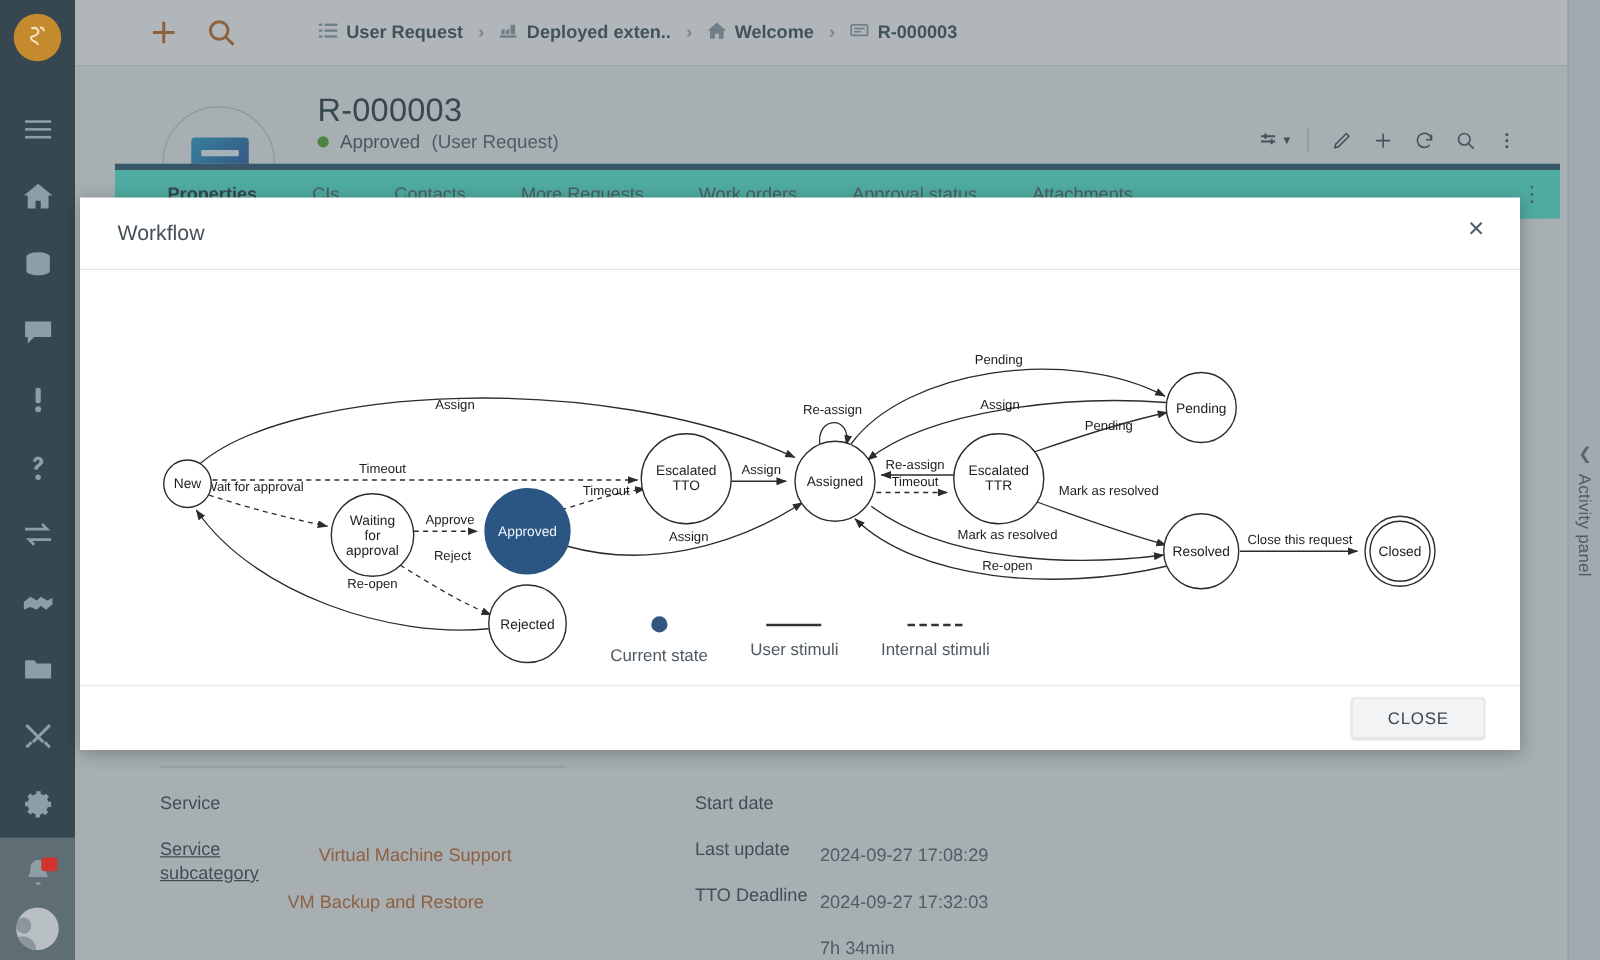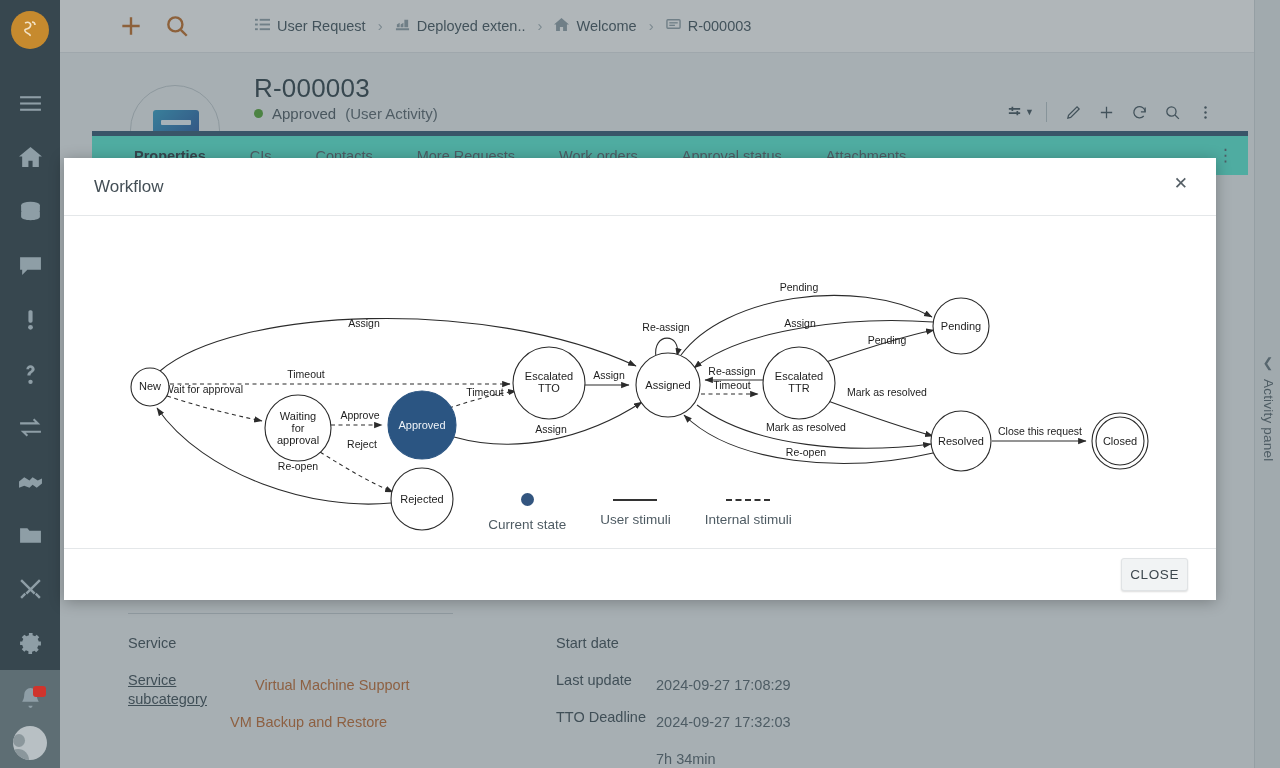--- a/index.html
+++ b/index.html
@@ -54,21 +54,21 @@
   }
   .dim { position: absolute; inset: 0; background: rgba(55,71,79,0.38); z-index: 4; }
 
   .topbar {
     position: absolute; left: 0; top: 0; width: 1220px; height: 53px;
     background: #fafafa; border-bottom: 1px solid #dfe3e5;
     display: flex; align-items: center; padding-left: 48px; gap: 0;
   }
   .topbar-btn { width: 46px; height: 44px; display: flex; align-items: center; justify-content: center; }
   .topbar-btn svg { width: 26px; height: 26px; stroke: #c2722f; fill: none; stroke-width: 2.2; }
-  .breadcrumb { display: flex; align-items: flex-start; margin-left: 55px; gap: 0; }
+  .breadcrumb { display: flex; align-items: flex-start; margin-left: 55px; gap: 0; font-weight: bold; }
   .crumb { display: flex; align-items: center; gap: 7px; color: #4a5a63; font-size: 14.5px; }
   .crumb svg { width: 15px; height: 15px; fill: #93a2aa; }
   .crumb-sep { color: #a6b2b8; font-size: 15px; margin: 0 12px; }
 
   .record-head { position: absolute; left: 0; top: 53px; width: 1220px; height: 112px; }
   .bubble-ring {
     position: absolute; left: 70px; top: 32px; width: 90px; height: 90px;
     border-radius: 50%; border: 1px solid #c2cace; background: #eceff1;
   }
   .bubble {
@@ -138,21 +138,21 @@
   .modal-x {
     position: absolute; right: 28px; top: 17px; font-size: 17px; color: #555f66; line-height: 1;
   }
   .modal-body { flex: 1; position: relative; overflow: hidden; background: #fff; }
   .modal-foot {
     height: 52px; border-top: 1px solid #e4e7e9; display: flex; align-items: center;
     justify-content: flex-end; padding-right: 28px; flex: none;
   }
   .close-btn {
     background: #f1f3f4; border: 1px solid #e0e3e5; border-radius: 3px;
-    padding: 8px 8px; font-size: 13.5px; color: #3d474e; letter-spacing: .6px;
+    padding: 8px 28px; font-size: 13.5px; color: #3d474e; letter-spacing: .6px;
     box-shadow: 0 1px 2px rgba(0,0,0,.14);
   }
 
   
   .legend {
     position: absolute; left: 0; bottom: 16px; width: 100%;
     display: flex; align-items: center; justify-content: center; gap: 34px;
   }
   .lg-item { display: flex; align-items: center; gap: 11px; font-size: 13.5px; color: #4e5b63; flex-direction: column; }
   .lg-dot { width: 13px; height: 13px; border-radius: 50%; background: #33557f; }
@@ -229,21 +229,21 @@
       <div class="bubble-ring">
         <div class="bubble">
             <div class="ln ln1"></div>
             <div class="ln ln2"></div>
           </div>
       </div>
       <div class="rec-id">R-000003</div>
       <div class="rec-status">
         <span class="dot-green"></span>
         <span>Approved</span>
-        <span class="sub">(User Activity)</span>
+        <span class="sub">(User Request)</span>
       </div>
       <div class="head-actions">
         <div class="ha">
           <svg viewBox="0 0 24 24">
               <path d="M4 7h16M4 13h16" stroke-width="2.4"></path>
               <path d="M9 4v6M16 10v6" stroke-width="2.4"></path>
             </svg>
         </div>
         <span style="color:#4a5a63;font-size:9px;margin-left:-6px;margin-right:2px;">▼</span>
         <div class="ha-div"></div>

